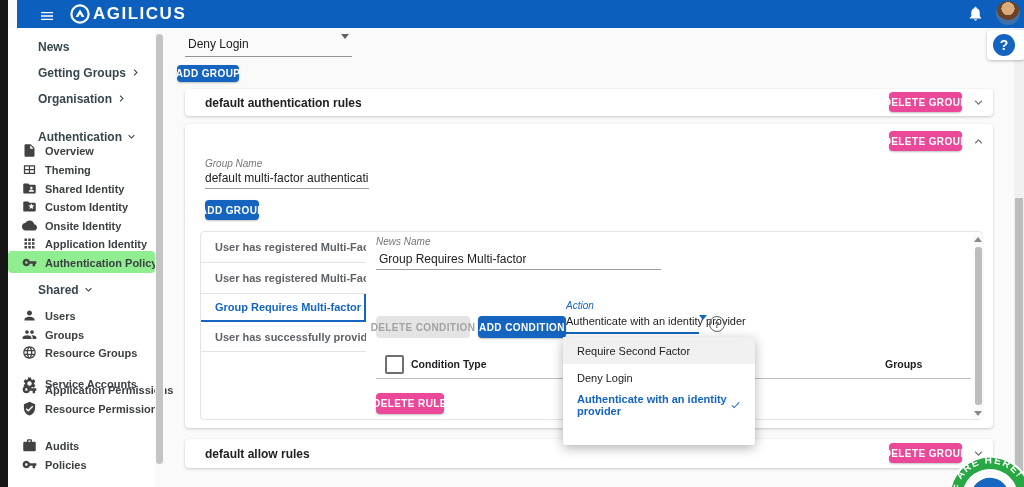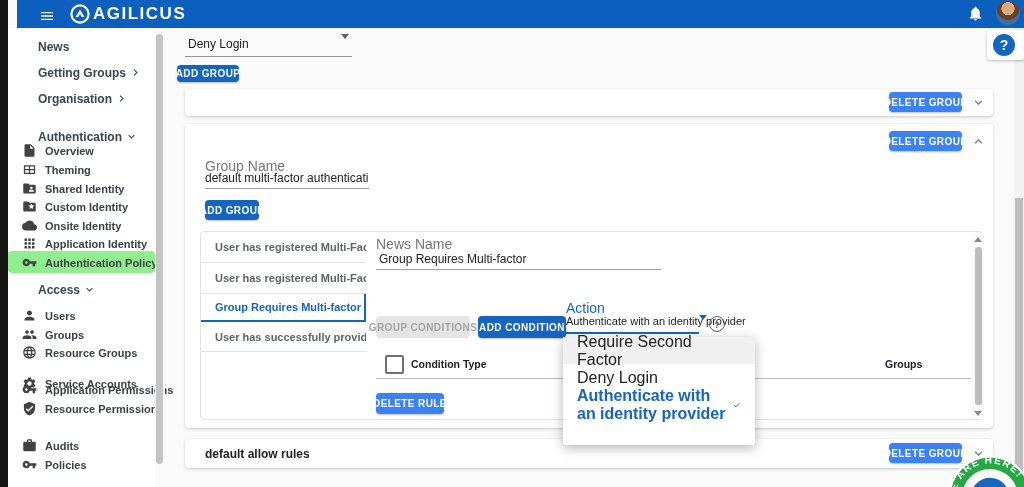--- a/index.html
+++ b/index.html
@@ -19,34 +19,34 @@
   .selrow{position:absolute;left:0;top:223px;width:147px;height:22px;background:#90ee90;border-radius:4px;}
   .ic{width:15px;height:15px;fill:#424242;flex:none;}
   .chev{width:13px;height:13px;fill:#37474f;margin-left:3px;}
   .sb-scroll{position:absolute;left:155px;top:28px;width:10px;height:459px;background:#fafafa;z-index:30;}
   .sb-thumb{position:absolute;left:1px;top:6px;width:7px;height:430px;background:#c4c4c4;border-radius:4px;}
   
   .main{position:absolute;left:165px;top:28px;width:849px;height:459px;}
   .card{position:absolute;left:20px;width:808px;background:#fff;border-radius:4px;box-shadow:0 1px 3px rgba(0,0,0,.2);}
   .btn{display:flex;align-items:center;justify-content:center;border-radius:4px;font-size:10px;font-weight:bold;letter-spacing:.4px;color:#fff;cursor:pointer;box-shadow:0 1px 2px rgba(0,0,0,.25);white-space:nowrap;}
   .btn.blue{background:#1565c0;}
-  .btn.pink{background:#3b82f6;}
+  .btn.pink{background:#ec4899;}
   .btn.dis{background:#e4e4e4;color:#a3a3a3;box-shadow:none;cursor:default;}
-  .lbl{font-size:14px;color:#757575;}
+  .lbl{font-size:10px;color:#757575;font-style:italic;}
   .val{font-size:12px;color:#212121;white-space:nowrap;overflow:hidden;}
   .caret{width:0;height:0;border-left:4px solid transparent;border-right:4px solid transparent;border-top:5px solid #616161;}
   .caret.blue{border-top-color:#1565c0;}
   .qcircle{width:14px;height:14px;border:1.4px solid #5f6368;border-radius:50%;color:#5f6368;font-size:9.5px;font-weight:bold;display:flex;align-items:center;justify-content:center;cursor:pointer;}
   .colhead{font-size:10.5px;font-weight:bold;color:#202124;display:flex;align-items:center;gap:5px;}
   
   .rrow{position:absolute;left:0;width:165px;display:flex;align-items:center;padding-left:14px;box-sizing:border-box;font-size:11px;font-weight:600;color:#5f6368;border-bottom:1px solid #e3e3e3;white-space:nowrap;overflow:hidden;cursor:pointer;}
   .rrow.sel{color:#1565c0;border-bottom:2px solid #1565c0;border-right:2px solid #1565c0;}
   
   .menu{position:absolute;left:398px;top:309px;width:192px;height:108px;background:#fff;border-radius:3px;box-shadow:0 3px 12px rgba(0,0,0,.3);z-index:80;}
-  .mitem{height:27px;display:flex;align-items:center;padding:0 14px;font-size:16px;color:#212121;cursor:pointer;justify-content:space-between;}
+  .mitem{height:27px;display:flex;align-items:center;padding:0 14px;font-size:11px;color:#212121;cursor:pointer;justify-content:space-between;}
   .mitem.focus{background:#f0f0f0;}
   .mitem.sel{color:#1565c0;font-weight:600;}
   
   .pg-scroll{position:absolute;left:1014px;top:28px;width:10px;height:459px;background:#f1f1f1;z-index:50;}
   .pg-thumb{position:absolute;left:1px;top:170px;width:8px;height:282px;background:#bdbdbd;}
   .tri-up{width:0;height:0;border-left:4px solid transparent;border-right:4px solid transparent;border-bottom:5px solid #8a8a8a;}
   .tri-dn{width:0;height:0;border-left:4px solid transparent;border-right:4px solid transparent;border-top:5px solid #8a8a8a;}
   .in-scroll{position:absolute;left:772px;top:2px;width:11px;height:185px;background:#fafafa;}
   .in-thumb{position:absolute;left:2px;top:13px;width:7px;height:158px;background:#bdbdbd;border-radius:3px;}
   .avatar{position:absolute;left:979px;top:1px;width:24px;height:24px;border-radius:50%;cursor:pointer;
@@ -207,21 +207,21 @@
         <span>Application Identity</span>
       </div>
     <div class="schild" style="top:226px">
         <svg class="ic">
           <use href="#i-key"></use>
         </svg>
         <span>Authentication Policy</span>
       </div>
 
     <div class="snav" style="top:253px">
-        <span>Access</span>
+        <span>Shared</span>
         <svg class="chev">
           <use href="#i-chev-d"></use>
         </svg>
       </div>
 
     <div class="schild" style="top:279px">
         <svg class="ic">
           <use href="#i-person"></use>
         </svg>
         <span>Users</span>
@@ -276,20 +276,21 @@
   <div class="main">
 
     <div class="abs" style="left:20px;top:2px;width:167px;height:26px;border-bottom:1px solid #949494;cursor:pointer">
       <div class="val" style="position:absolute;left:3px;top:7px">Deny Login</div>
       <div class="caret" style="position:absolute;right:3px;top:4px"></div>
     </div>
 
     <div class="btn blue abs" style="left:12px;top:37px;width:62px;height:17px">ADD GROUP</div>
 
     <div class="card" style="top:61px;height:27px">
+      <div class="abs" style="left:20px;top:7px;font-size:12px;font-weight:bold;color:#212121">default authentication rules</div>
       <div class="btn pink" style="position:absolute;left:704px;top:3px;width:73px;height:20px">DELETE GROUP</div>
       <svg class="abs" style="left:786px;top:6px;width:15px;height:15px;fill:#757575;cursor:pointer">
           <use href="#i-chev-d"></use>
         </svg>
     </div>
 
     <div class="card" style="top:96px;height:304px">
       <div class="btn pink" style="position:absolute;left:704px;top:7px;width:73px;height:20px">DELETE GROUP</div>
       <svg class="abs" style="left:786px;top:10px;width:15px;height:15px;fill:#757575;cursor:pointer">
           <use href="#i-chev-u"></use>
@@ -322,21 +323,21 @@
           <div class="val" style="position:absolute;left:3px;top:6px">Group Requires Multi-factor</div>
         </div>
 
         <div class="lbl abs" style="left:365px;top:68px;color:#1565c0">Action</div>
         <div class="abs" style="left:365px;top:80px;width:133px;height:20px;border-bottom:2px solid #1565c0;cursor:pointer">
           <div class="val" style="position:absolute;left:0;top:3px;font-size:11px">Authenticate with an identity provider</div>
           <div class="caret blue" style="position:absolute;right:-8px;top:3px"></div>
         </div>
         <div class="qcircle abs" style="left:508px;top:84px">?</div>
 
-        <div class="btn dis" style="position:absolute;left:175px;top:84px;width:94px;height:22px">GROUP CONDITIONS</div>
+        <div class="btn dis" style="position:absolute;left:175px;top:84px;width:94px;height:22px">DELETE CONDITION</div>
         <div class="btn blue" style="position:absolute;left:277px;top:84px;width:88px;height:22px">ADD CONDITION</div>
 
         <div class="checkbox abs" style="left:184px;top:123px"></div>
         <div class="colhead abs" style="left:210px;top:126px">
             <span>Condition Type</span>
           </div>
         <div class="colhead abs" style="left:495px;top:126px">
             <span>Field</span>
             <span class="qcircle">?</span>
           </div>

